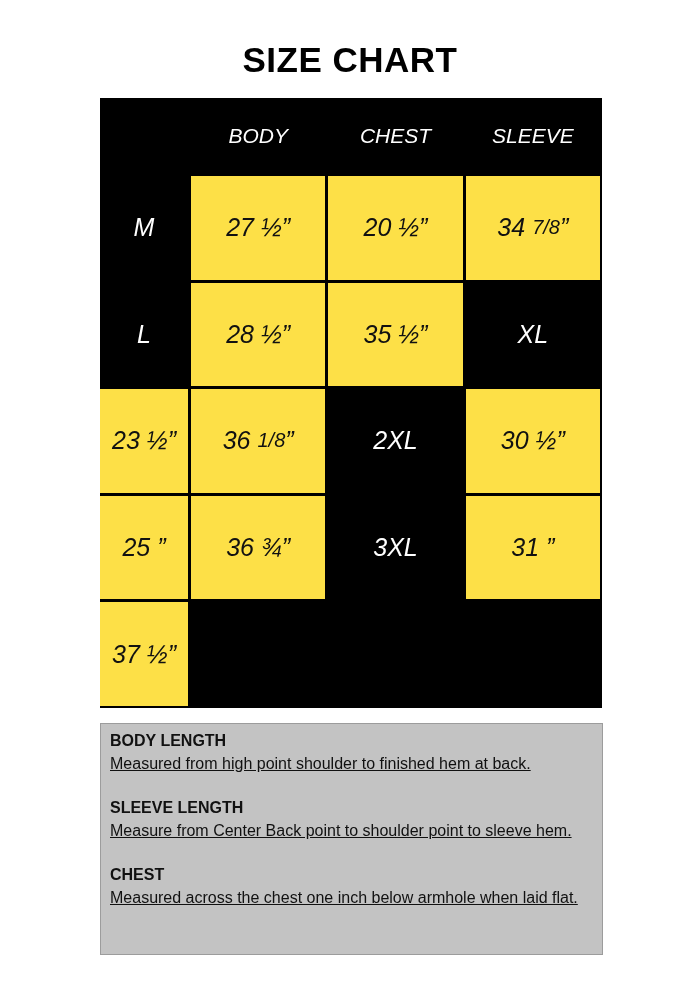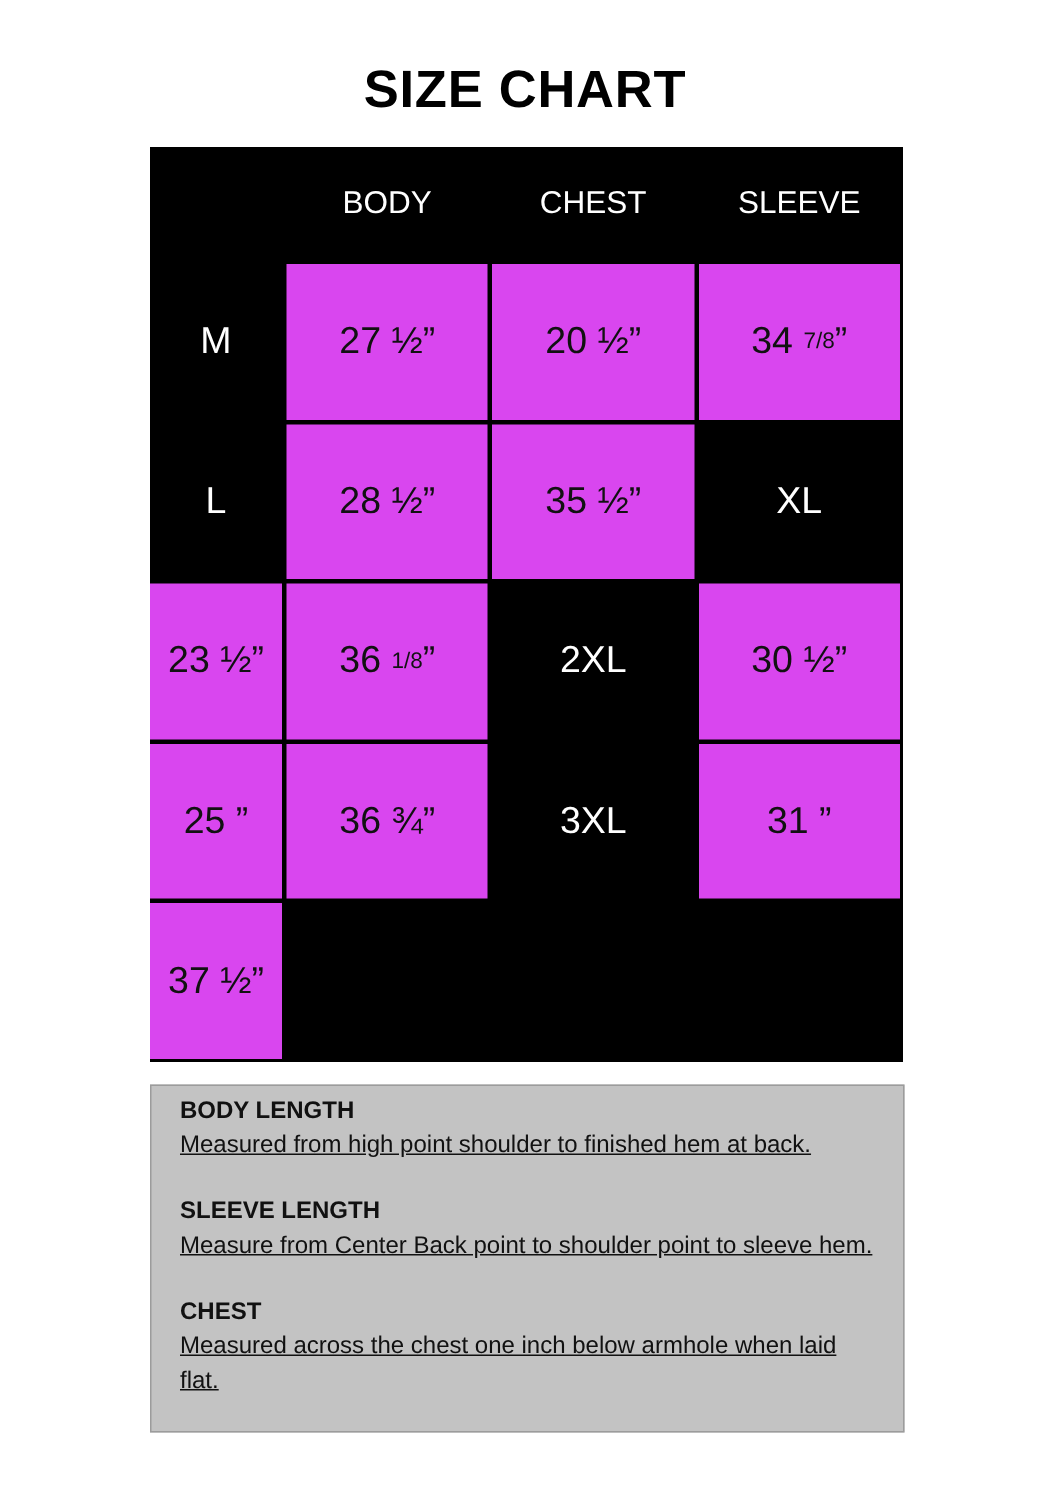--- a/index.html
+++ b/index.html
@@ -37,53 +37,54 @@
     grid-template-columns: 88px 1fr 1fr 1fr;
     grid-template-rows: 75px repeat(5, 1fr);
     gap: 3px;
     padding: 0 2px 2px 0;
     box-sizing: border-box;
   }
   .cell {
     display: flex;
     align-items: center;
     justify-content: center;
+    font-style: italic;
   }
   .cell.head {
     background: #000000;
     color: #ffffff;
     font-size: 21px;
   }
   .cell.corner {
     background: #000000;
   }
   .cell.sizecol {
     background: #000000;
     color: #ffffff;
     font-size: 25px;
   }
   .cell.val {
-    background: #d946ef;
+    background: #fde047;
     color: #111111;
     font-size: 25px;
     white-space: pre;
   }
   .frac {
-    font-size: 15px;
+    font-size: 20px;
   }
   .notes-panel {
     position: absolute;
     left: 100px;
     top: 723px;
     width: 503px;
     height: 232px;
     box-sizing: border-box;
     background: #c3c3c3;
     border: 1.5px solid #9c9c9c;
-    padding: 5px 19px;
+    padding: 5px 9px;
     color: #111111;
   }
   .note + .note {
     margin-top: 21px;
   }
   .note-heading {
     font-size: 16px;
     font-weight: bold;
     line-height: 23px;
   }

